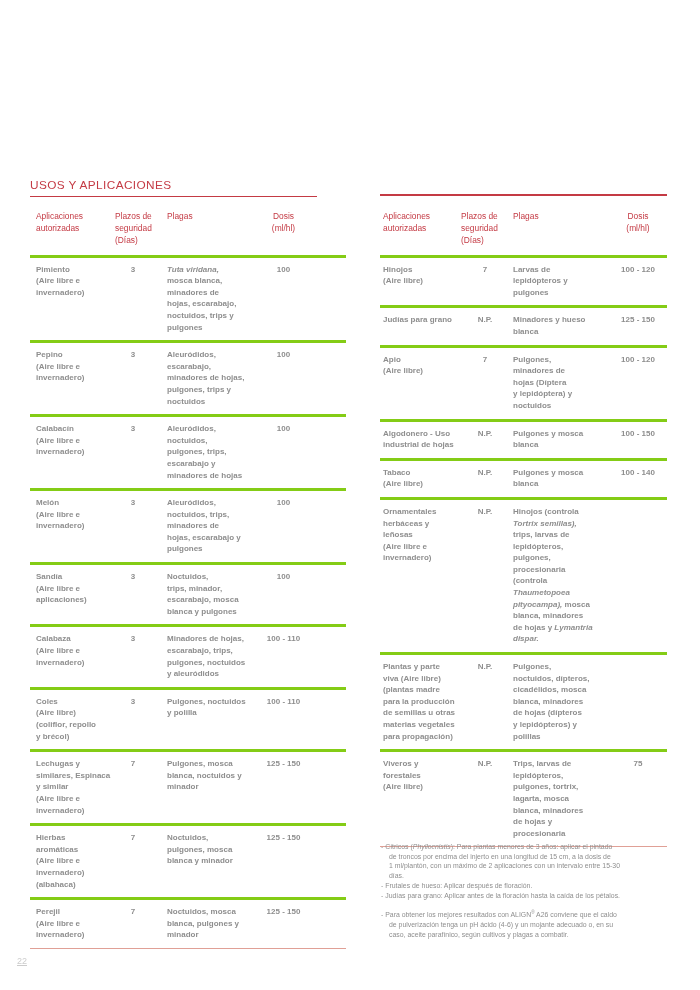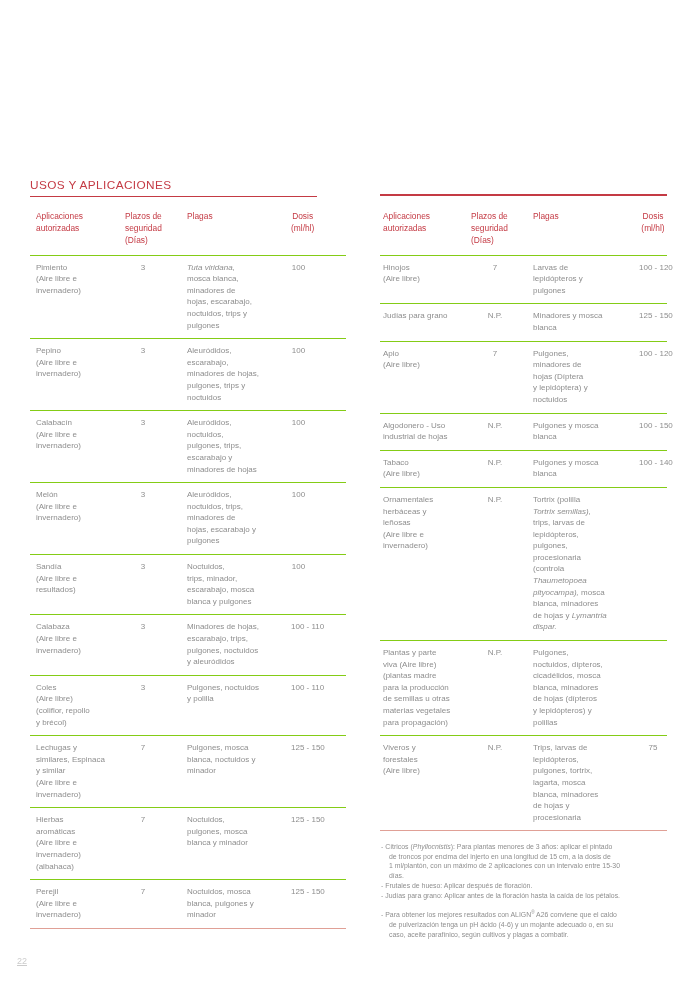--- a/index.html
+++ b/index.html
@@ -11,25 +11,25 @@
     position:absolute;left:30px;top:178px;width:287px;margin:0;
     font-size:11.8px;font-weight:400;letter-spacing:.4px;color:#c43a44;
     padding-bottom:4px;border-bottom:1.6px solid #c43a44;
   }
   .top-rule-right{
     position:absolute;left:380px;top:194px;width:287px;height:1.6px;background:#c43a44;
   }
   .utable{position:absolute;top:207px;font-size:8px;line-height:11.6px;}
   #left-table{left:30px;width:316px;}
   #right-table{left:380px;width:287px;}
-  .grid{display:grid;gap:10px;}
+  .grid{display:grid;}
   #left-table .grid{grid-template-columns:82px 50px 99px 1fr;}
   #right-table .grid{grid-template-columns:79px 52px 98px 1fr;}
   .thead{padding:3px 0 8px 0;color:#c43a44;font-size:8.4px;line-height:12.2px;}
-  .row{border-top:1px solid #84cc16;padding:6px 0 7px 0;}
+  .row{border-top:3px solid #84cc16;padding:6px 0 7px 0;font-weight:bold;}
   .utable{border-bottom:1px solid #e0a096;padding-bottom:0;}
   .cell{white-space:pre;}
   #left-table .c1{padding-left:6px;}
   #right-table .c1{padding-left:3px;}
   #left-table .hc.c2{padding-left:3px;}
   #right-table .hc.c2{padding-left:2px;}
   #left-table .vc.c2{text-align:center;padding-right:8px;}
   #right-table .vc.c2{text-align:center;}
   #left-table .c3{padding-left:5px;}
   #right-table .c3{padding-left:2px;}
@@ -112,21 +112,21 @@
           <div class="cell vc c3"><span>Aleuródidos,
 noctuidos, trips,
 minadores de
 hojas, escarabajo y
 pulgones</span></div>
           <div class="cell vc c4">100</div>
         </div>
         <div class="row grid">
           <div class="cell vc c1">Sandía
 (Aire libre e
-resultados)</div>
+aplicaciones)</div>
           <div class="cell vc c2">3</div>
           <div class="cell vc c3"><span>Noctuidos,
 trips, minador,
 escarabajo, mosca
 blanca y pulgones</span></div>
           <div class="cell vc c4">100</div>
         </div>
         <div class="row grid">
           <div class="cell vc c1">Calabaza
 (Aire libre e
@@ -202,21 +202,21 @@
 (Aire libre)</div>
           <div class="cell vc c2">7</div>
           <div class="cell vc c3"><span>Larvas de
 lepidópteros y
 pulgones</span></div>
           <div class="cell vc c4">100 - 120</div>
         </div>
         <div class="row grid">
           <div class="cell vc c1">Judías para grano</div>
           <div class="cell vc c2">N.P.</div>
-          <div class="cell vc c3"><span>Minadores y mosca
+          <div class="cell vc c3"><span>Minadores y hueso
 blanca</span></div>
           <div class="cell vc c4">125 - 150</div>
         </div>
         <div class="row grid">
           <div class="cell vc c1">Apio
 (Aire libre)</div>
           <div class="cell vc c2">7</div>
           <div class="cell vc c3"><span>Pulgones,
 minadores de
 hojas (Díptera
@@ -240,21 +240,21 @@
 blanca</span></div>
           <div class="cell vc c4">100 - 140</div>
         </div>
         <div class="row grid">
           <div class="cell vc c1">Ornamentales
 herbáceas y
 leñosas
 (Aire libre e
 invernadero)</div>
           <div class="cell vc c2">N.P.</div>
-          <div class="cell vc c3"><span>Tortrix (polilla
+          <div class="cell vc c3"><span>Hinojos (controla
 </span><i>Tortrix semillas),</i><span>
 trips, larvas de
 lepidópteros,
 pulgones,
 procesionaria
 (controla
 </span><i>Thaumetopoea
 pityocampa),</i><span> mosca
 blanca, minadores
 de hojas y </span><i>Lymantria

